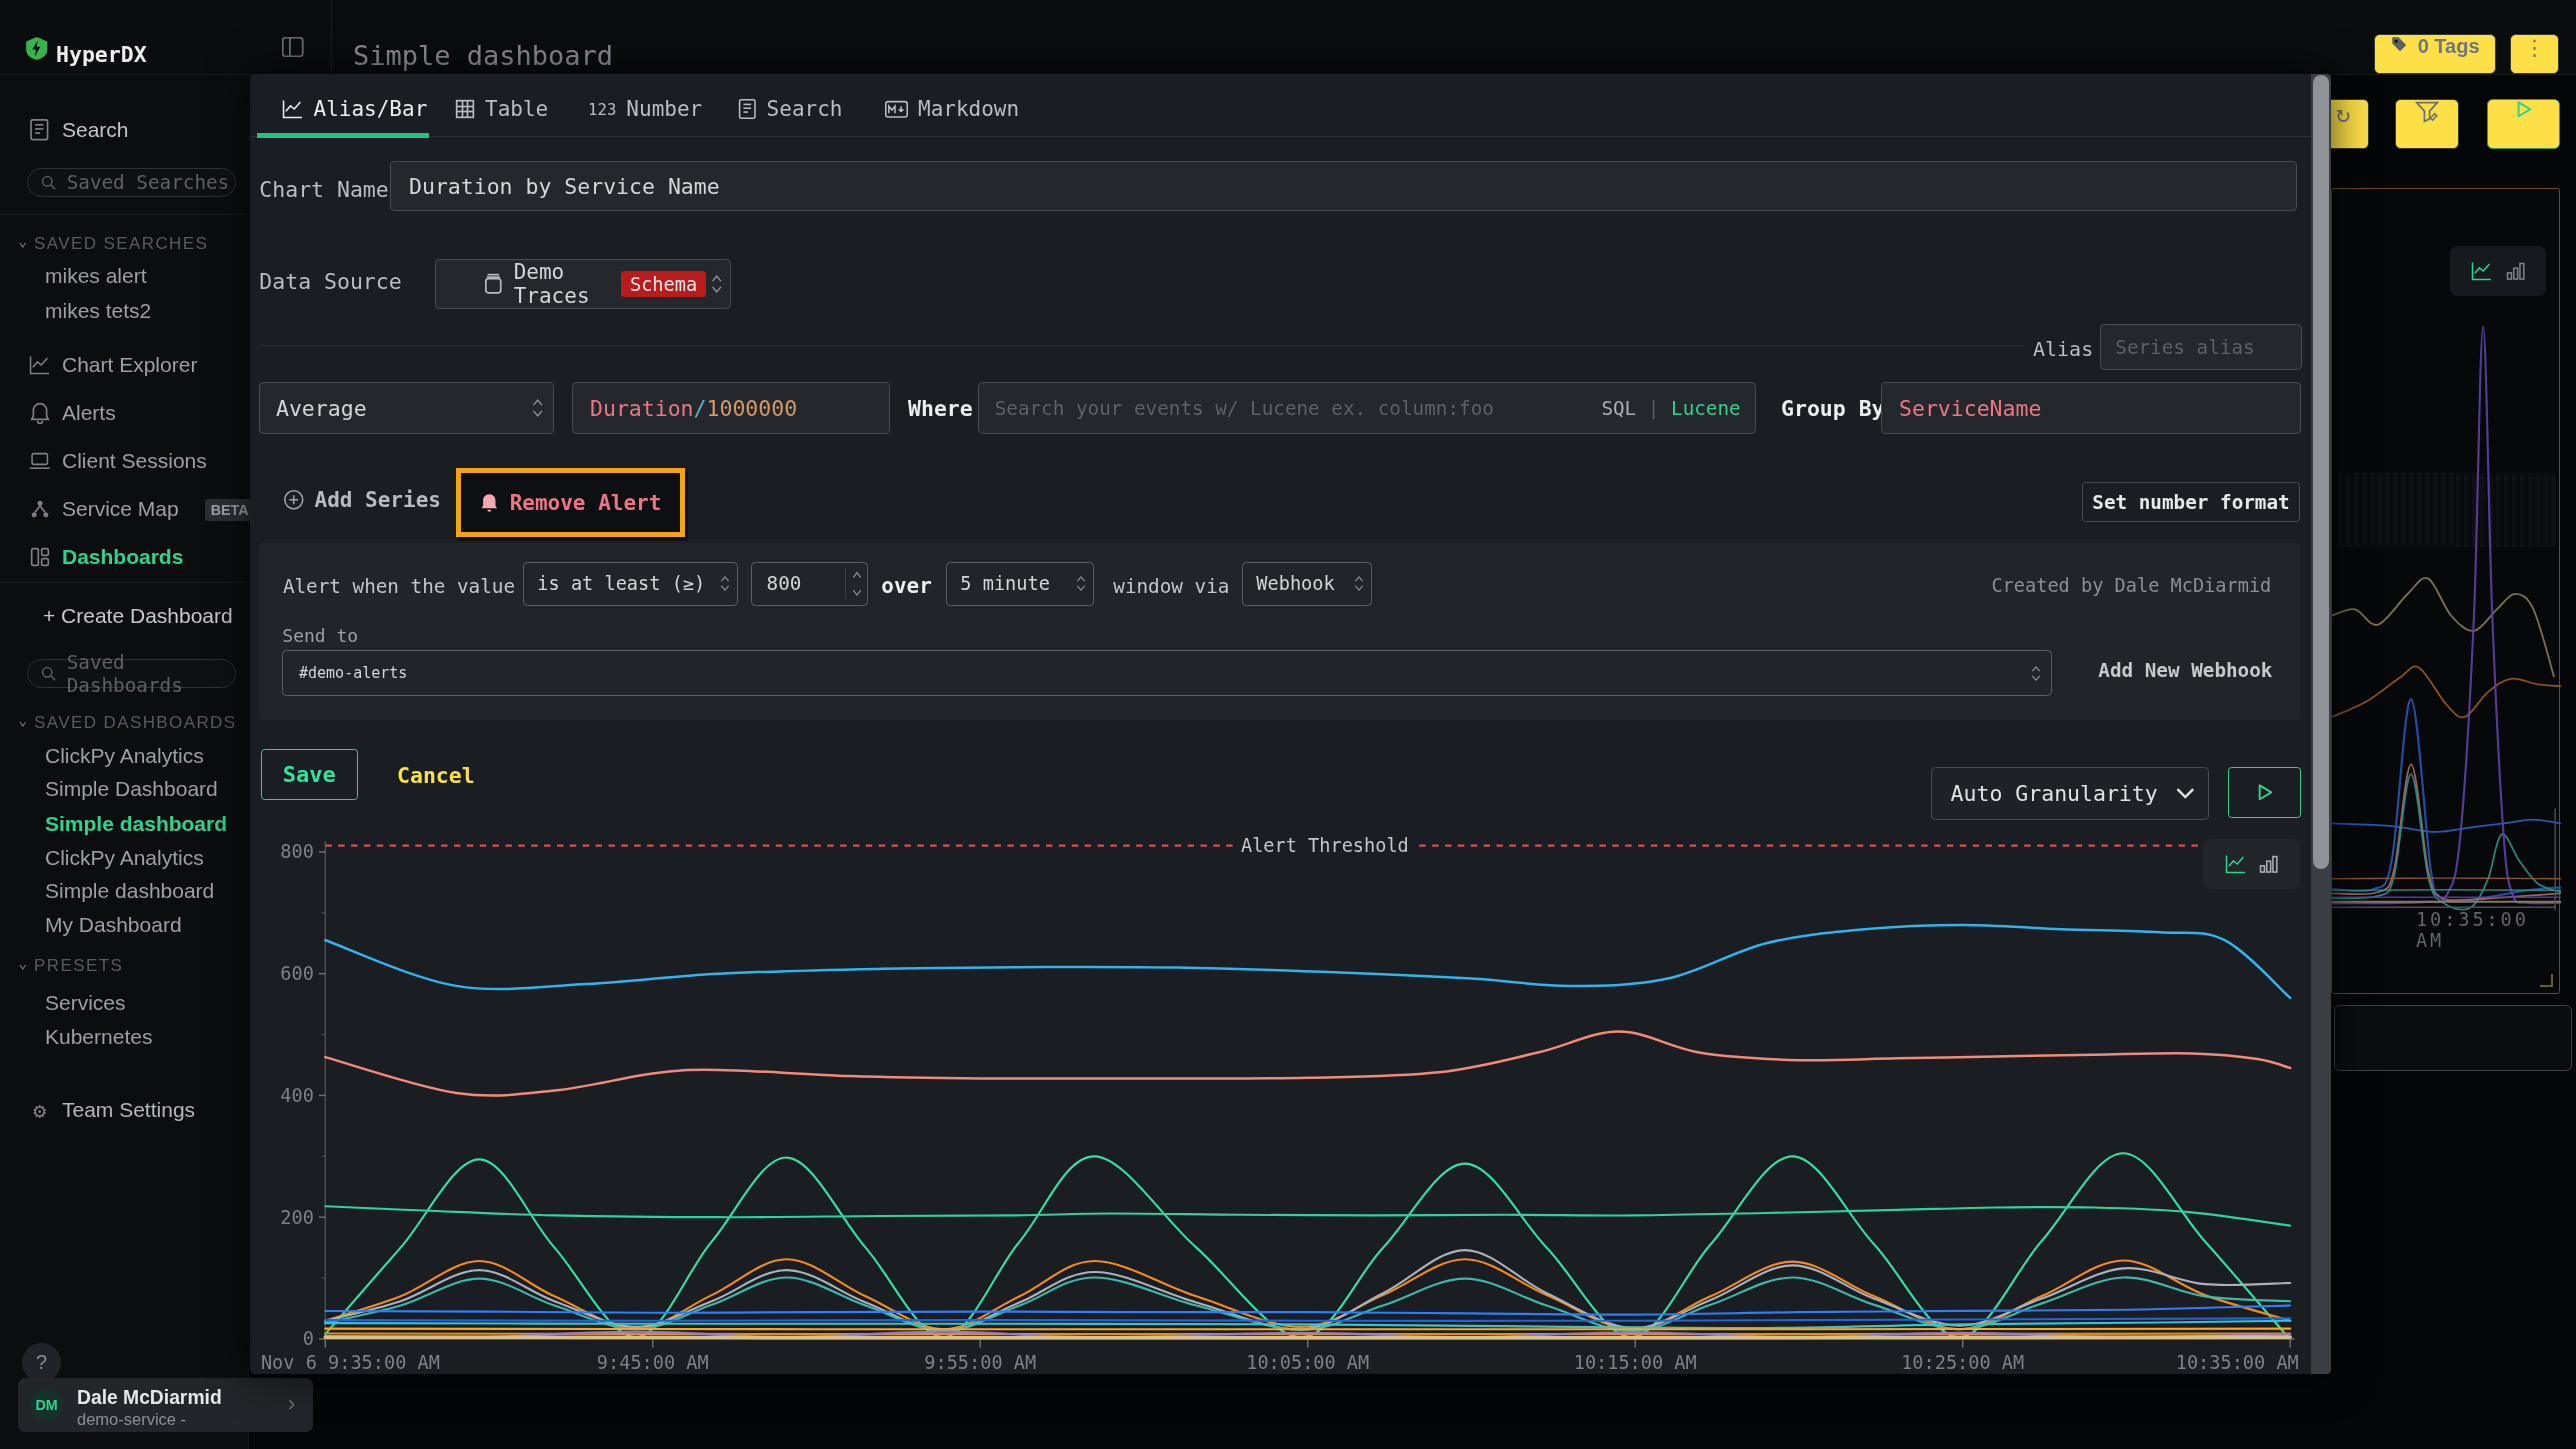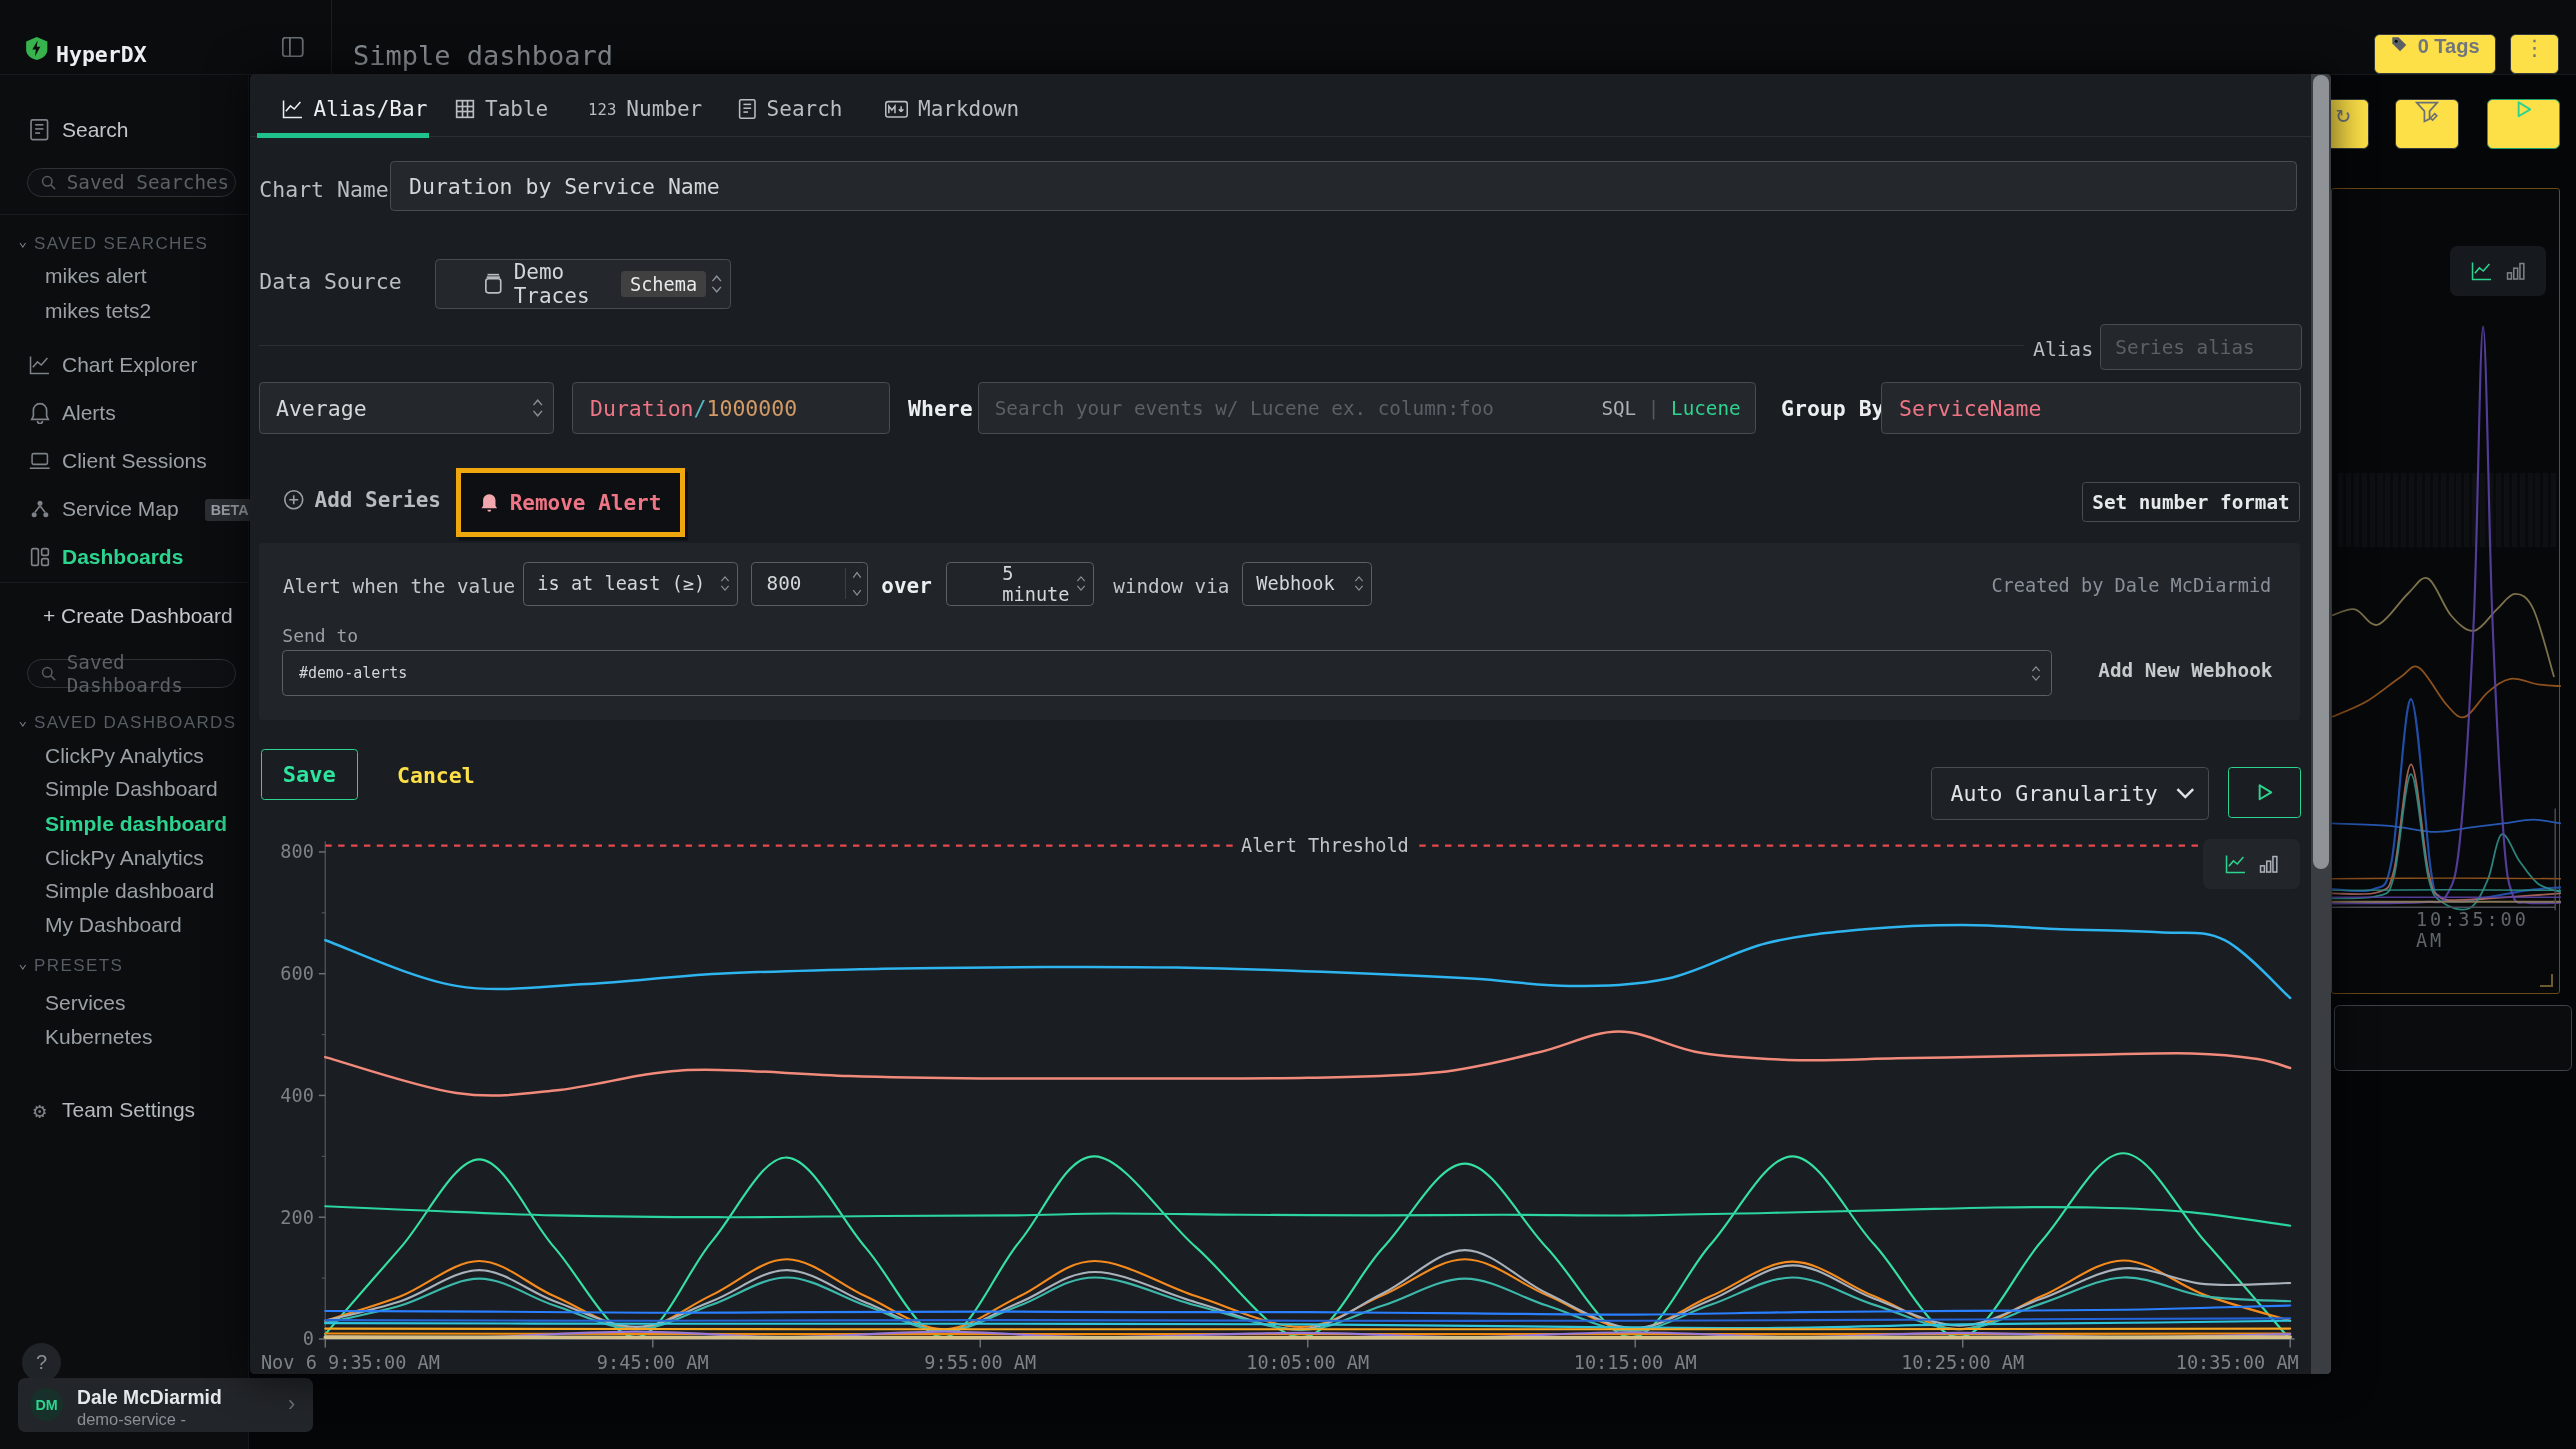--- a/index.html
+++ b/index.html
@@ -292,21 +292,21 @@
   <div class="abs mono" style="left:9.3px;top:195px;font-size:21.5px;color:#b9bec3;">Data Source</div>
   <div class="abs field" style="left:185px;top:185px;width:296px;height:50px;padding-left:32px;">
     <span style="margin-left:15.7px;">
         <svg width="18.6" height="21.5" viewBox="0 0 22 26">
           <rect x="2" y="7" width="18" height="17" rx="3" fill="none" stroke="#b9bec3" stroke-width="2"></rect>
           <line x1="4" y1="2" x2="18" y2="2" stroke="#b9bec3" stroke-width="2"></line>
           <line x1="3" y1="5" x2="19" y2="5" stroke="#b9bec3" stroke-width="2"></line>
         </svg>
       </span>
     <span class="mono" style="margin-left:11.4px;font-size:21px;">Demo Traces</span>
-    <span class="mono" style="margin-left:auto;background:#404040;color:#e8eaec;font-size:18.6px;padding:2.9px 8.6px;border-radius:3.6px;">Schema</span>
+    <span class="mono" style="margin-left:auto;background:#b91c1c;color:#e8eaec;font-size:18.6px;padding:2.9px 8.6px;border-radius:3.6px;">Schema</span>
     <span style="margin:0 7.2px 0 5.7px;">
         <svg width="11.4" height="20" viewBox="0 0 16 28">
           <polyline points="2,10 8,3 14,10" fill="none" stroke="#8a9096" stroke-width="2"></polyline>
           <polyline points="2,18 8,25 14,18" fill="none" stroke="#8a9096" stroke-width="2"></polyline>
         </svg>
       </span>
   </div>
 
   <div class="abs" style="left:9.3px;top:271px;width:1765px;height:0.7px;background:#2b2e33;"></div>
 
@@ -384,21 +384,21 @@
     <div class="abs field" style="left:492px;top:18.6px;width:117px;height:44px;background:#212428;border-color:#5a6066;">
       <span class="mono" style="margin-left:14.3px;font-size:19.3px;">800</span>
       <span style="margin-left:auto;margin-right:5.7px;border-left:0.7px solid #3a3f44;padding-left:5.7px;">
           <svg width="10" height="31.5" viewBox="0 0 16 48">
             <polyline points="2,14 8,6 14,14" fill="none" stroke="#8a9096" stroke-width="2"></polyline>
             <polyline points="2,34 8,42 14,34" fill="none" stroke="#8a9096" stroke-width="2"></polyline>
           </svg>
         </span>
     </div>
     <div class="abs mono" style="left:622px;top:31px;font-size:21px;font-weight:bold;color:#eceff1;">over</div>
-    <div class="abs field" style="left:687px;top:18.6px;width:148px;height:44px;background:#212428;border-color:#5a6066;padding-left:42px;">
+    <div class="abs field" style="left:687px;top:18.6px;width:148px;height:44px;background:#212428;border-color:#5a6066;">
       <span class="mono" style="margin-left:13px;font-size:18.6px;">5 minute</span>
       <span style="margin-left:auto;margin-right:7.2px;">
           <svg width="10" height="17" viewBox="0 0 16 28">
             <polyline points="2,10 8,3 14,10" fill="none" stroke="#8a9096" stroke-width="2"></polyline>
             <polyline points="2,18 8,25 14,18" fill="none" stroke="#8a9096" stroke-width="2"></polyline>
           </svg>
         </span>
     </div>
     <div class="abs mono" style="left:854px;top:32px;font-size:19.3px;color:#c2c7cc;">window via</div>
     <div class="abs field" style="left:983px;top:18.6px;width:130px;height:44px;background:#212428;border-color:#5a6066;">

